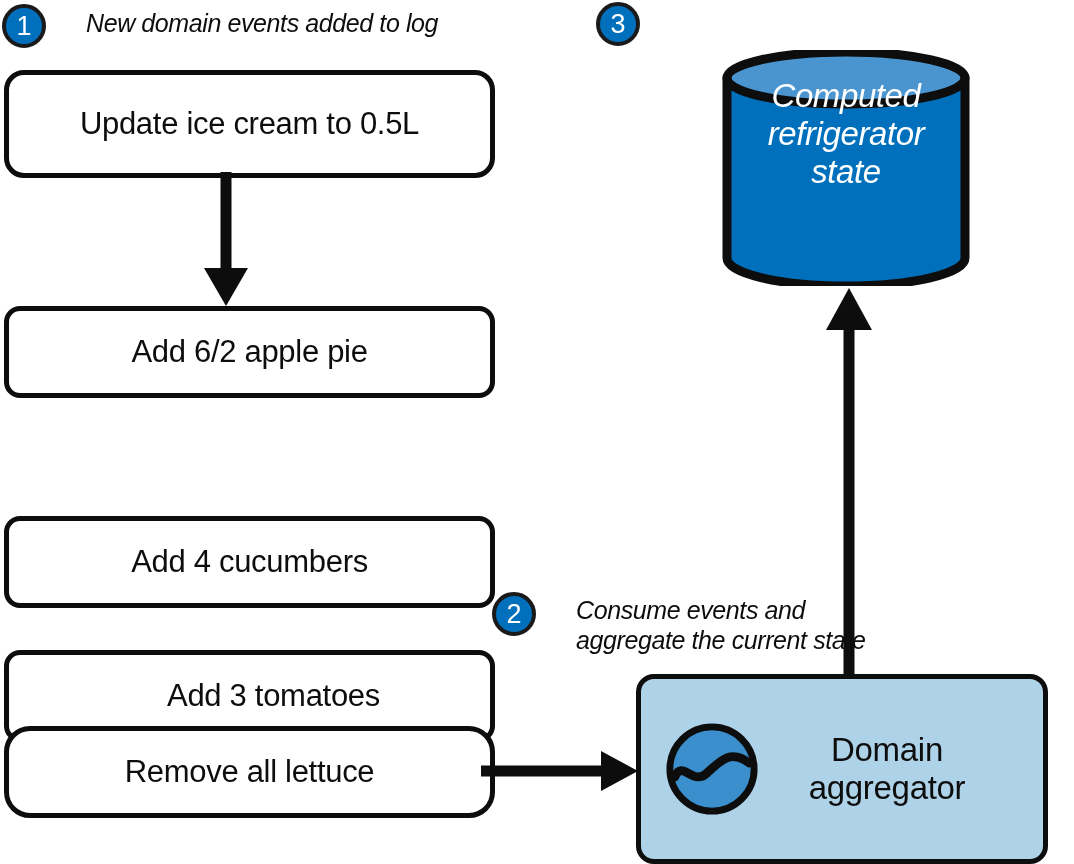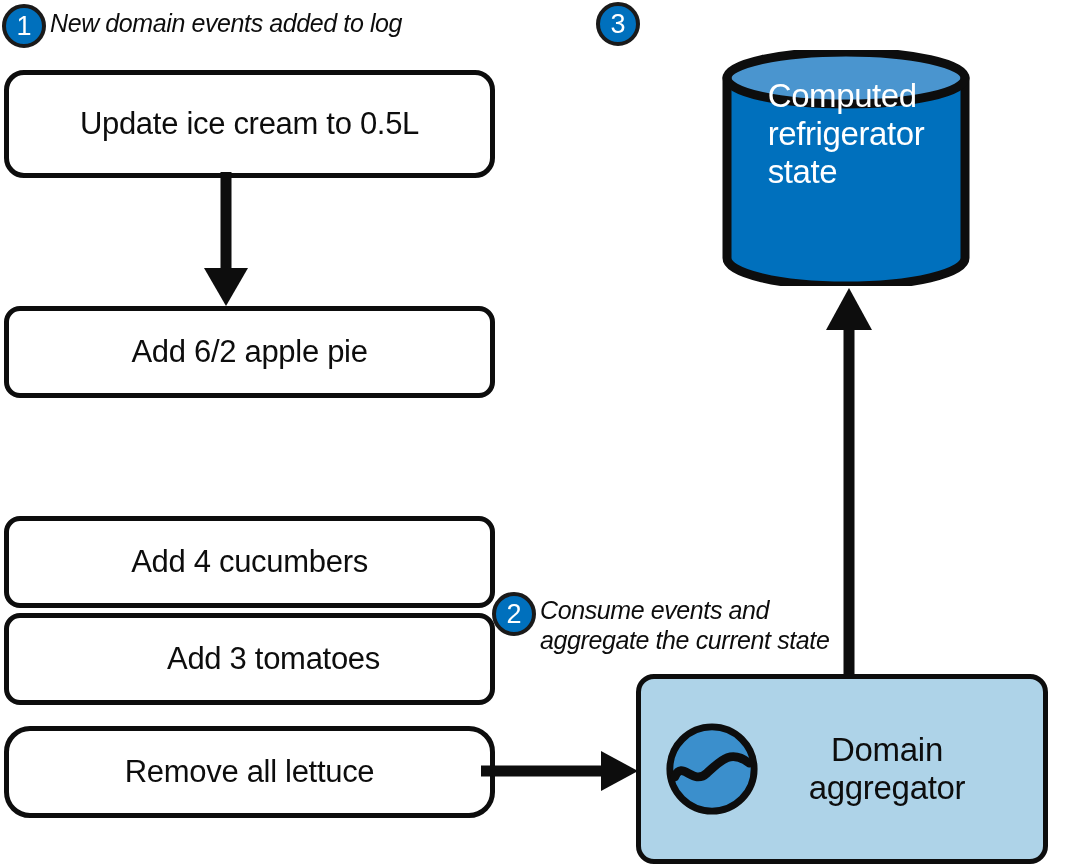--- a/index.html
+++ b/index.html
@@ -45,20 +45,21 @@
   }
   .step-text {
     font-style: italic;
     font-size: 25px;
     line-height: 30px;
     color: #0d0d0d;
     font-family: "Liberation Sans", sans-serif;
     letter-spacing: -0.4px;
     white-space: pre-line;
     padding-top: 4px;
+    margin-left: 36px;
   }
 
   #callout-1 { left: 2px;   top: 4px; }
   #callout-2 { left: 492px; top: 592px; }
   #callout-3 { left: 596px; top: 2px; }
 
   #callout-2 .step-text { padding-top: 3px; }
 
   
   .event-box {
@@ -100,27 +101,29 @@
   #cylinder svg { display: block; }
   #cylinder-label {
     position: absolute;
     left: 0;
     top: 0;
     width: 252px;
     height: 168px;
     display: flex;
     align-items: center;
     justify-content: center;
+    text-align: center;
     color: #ffffff;
     font-size: 33px;
     line-height: 38px;
     letter-spacing: -0.4px;
     white-space: pre-line;
     font-family: "Liberation Sans", sans-serif;
     pointer-events: none;
+    font-style: italic;
   }
 
   
   #aggregator {
     position: absolute;
     left: 636px;
     top: 674px;
     width: 412px;
     height: 190px;
     box-sizing: border-box;
@@ -175,21 +178,21 @@
 
   <div class="event-box" style="top:306px;">
     <span>Add 6/2 apple pie</span>
   </div>
 
 
   <div class="event-box" style="top:516px;">
     <span>Add 4 cucumbers</span>
   </div>
 
-  <div class="event-box" style="top:613px;padding-left:48px;">
+  <div class="event-box" style="top:650px;padding-left:48px;">
     <span>Add 3 tomatoes</span>
   </div>
 
   <div class="event-box" style="top:726px;border-radius:26px;">
     <span>Remove all lettuce</span>
   </div>
 
   <svg class="arrow-svg" style="left:200px; top:172px;" width="60" height="138" viewBox="0 0 60 138">
     <line x1="26" y1="0" x2="26" y2="108" stroke="#0d0d0d" stroke-width="11"></line>
     <polygon points="26,134 4,96 48,96" fill="#0d0d0d"></polygon>

